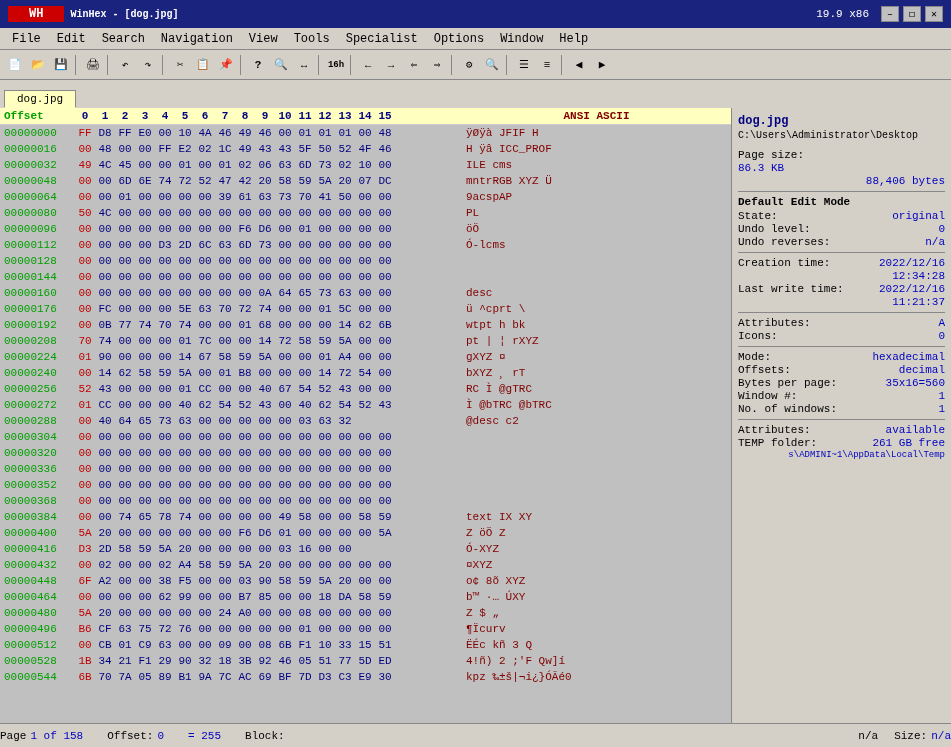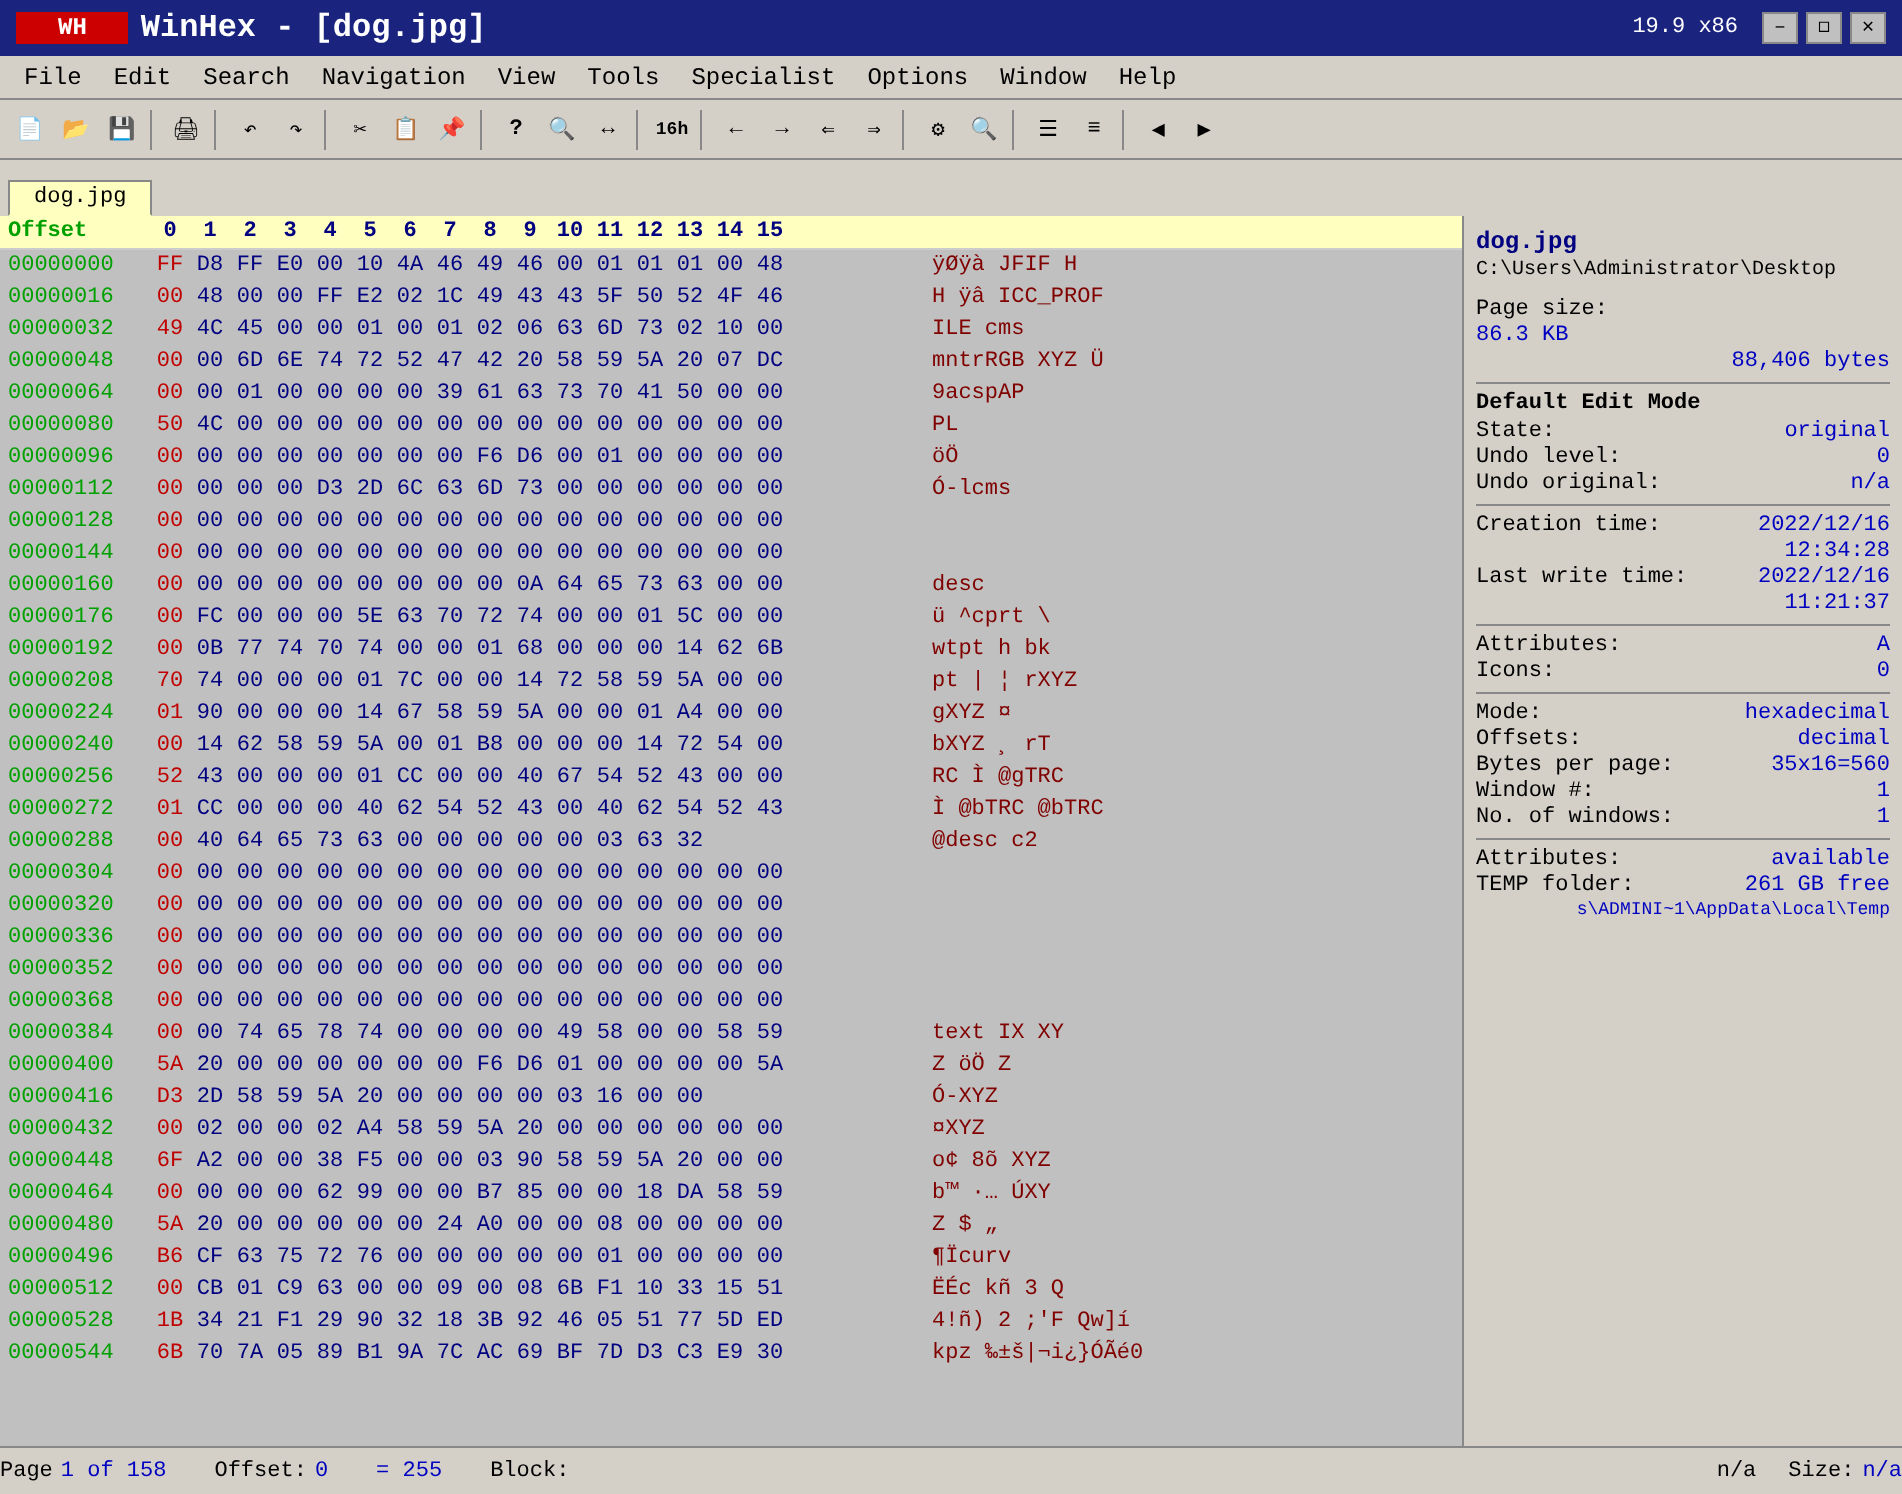--- a/index.html
+++ b/index.html
@@ -1,21 +1,21 @@
 <!DOCTYPE html>
 <html><head>
   <meta charset="utf-8">
   <style>
     * { margin: 0; padding: 0; box-sizing: border-box; }
     body { font-family: 'Courier New', monospace; font-size: 11px; background: #c0c0c0; width: 951px; height: 747px; overflow: hidden; }
     
     
     .title-bar { background: #1a237e; color: white; display: flex; align-items: center; justify-content: space-between; padding: 4px 8px; height: 28px; }
     .title-bar-left { display: flex; align-items: center; gap: 6px; }
-    .title-bar-title { font-size: 16px; font-weight: bold; }
+    .title-bar-title { font-size: 10px; font-weight: bold; }
     .title-btn { background: #c0c0c0; border: 1px solid #888; width: 18px; height: 16px; display: flex; align-items: center; justify-content: center; font-size: 10px; cursor: pointer; color: black; }
     .title-btn.close { }
     
     
     .menu-bar { background: #d4d0c8; display: flex; align-items: center; padding: 2px 4px; height: 22px; border-bottom: 1px solid #888; }
     .menu-item { padding: 2px 8px; font-size: 12px; cursor: pointer; }
     
     
     .toolbar { background: #d4d0c8; display: flex; align-items: center; padding: 2px 4px; height: 30px; border-bottom: 1px solid #888; gap: 1px; }
     .tb-btn { background: #d4d0c8; border: 1px solid transparent; width: 22px; height: 22px; display: flex; align-items: center; justify-content: center; font-size: 11px; cursor: pointer; }
@@ -151,20 +151,21 @@
         <span class="header-byte">7</span>
         <span class="header-byte">8</span>
         <span class="header-byte">9</span>
         <span class="header-byte">10</span>
         <span class="header-byte">11</span>
         <span class="header-byte">12</span>
         <span class="header-byte">13</span>
         <span class="header-byte">14</span>
         <span class="header-byte">15</span>
       </div>
+      <div class="header-ansi">ANSI ASCII</div>
     </div>
 
     <div class="hex-with-scroll">
       <div class="scroll-area" id="hexRows">
       <div class="hex-row">
             <div class="offset-col">00000000</div>
             <div class="hex-bytes">
               <span class="hex-byte col0">FF</span>
               <span class="hex-byte">D8</span>
               <span class="hex-byte">FF</span>
@@ -951,21 +952,21 @@
     <div class="right-section-title">Default Edit Mode</div>
     <div class="right-row">
       <span class="right-label">State:</span>
       <span class="right-value">original</span>
     </div>
     <div class="right-row">
       <span class="right-label">Undo level:</span>
       <span class="right-value">0</span>
     </div>
     <div class="right-row">
-      <span class="right-label">Undo original:</span>
+      <span class="right-label">Undo reverses:</span>
       <span class="right-value">n/a</span>
     </div>
 
     <div class="right-divider"></div>
 
     <div class="right-row">
       <span class="right-label">Creation time:</span>
       <span class="right-value">2022/12/16</span>
     </div>
     <div class="right-row" style="justify-content:flex-end;">

